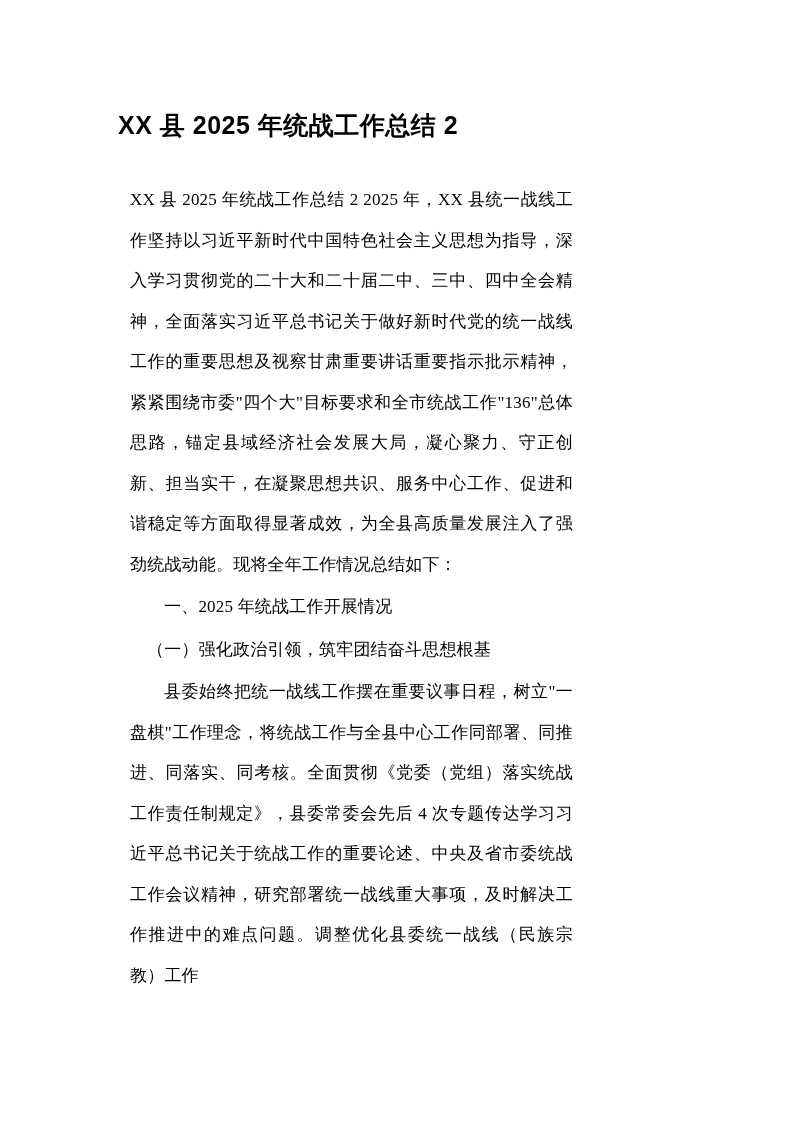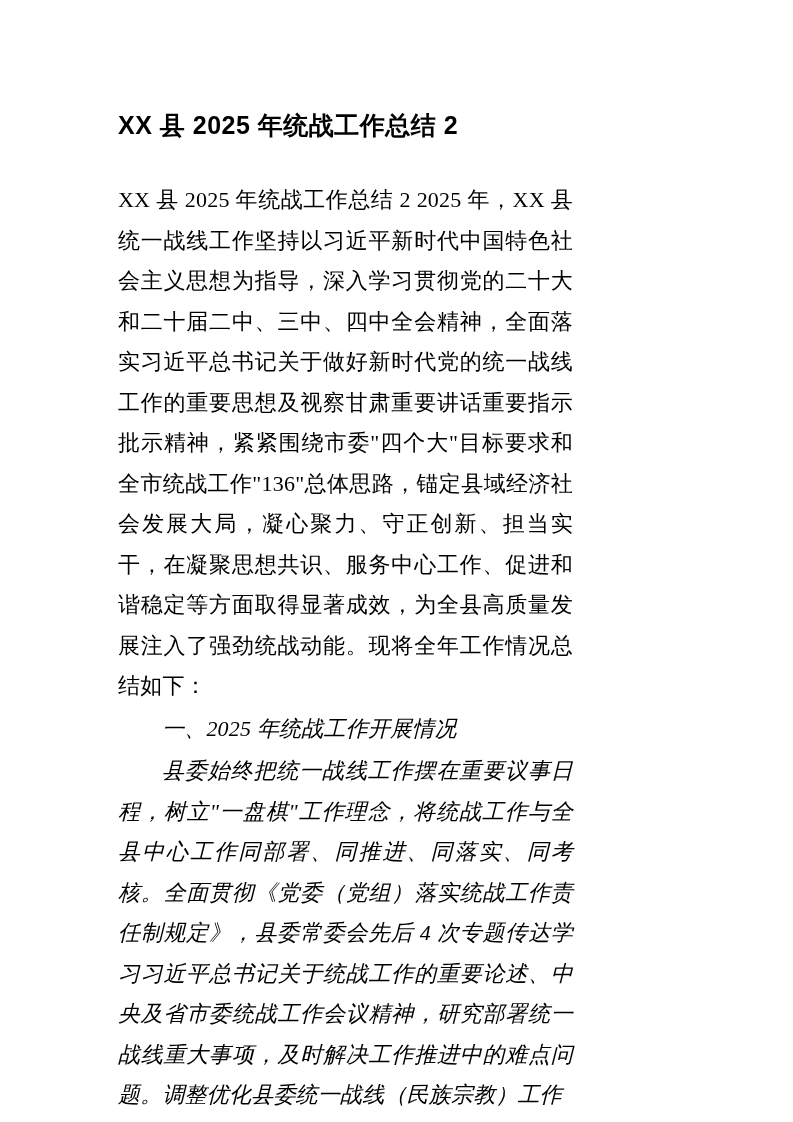--- a/index.html
+++ b/index.html
@@ -24,39 +24,39 @@
   .doc-title {
     font-family: "Liberation Sans", "DejaVu Sans", sans-serif;
     font-weight: bold;
     font-size: 25px;
     line-height: 34px;
     letter-spacing: 0.5px;
     margin: 0 0 38px 0;
     color: #000000;
   }
   .body-text p {
-    margin: 0 0 2px 0;
-    font-size: 22px;
+    margin: 0 0 2px 12px;
+    font-size: 17px;
     line-height: 40.5px;
     text-align: justify;
     text-justify: inter-ideograph;
     letter-spacing: 0.2px;
     color: #000000;
   }
   .indent-2 {
     text-indent: 2em;
-    font-style: italic;
   }
   .indent-1 {
     text-indent: 1em;
   }
 </style>
 </head>
 <body>
 
 <div class="page">
   <h1 class="doc-title">XX 县 2025 年统战工作总结 2</h1>
   <div class="body-text">
     <p>XX 县 2025 年统战工作总结 2     2025 年，XX 县统一战线工作坚持以习近平新时代中国特色社会主义思想为指导，深入学习贯彻党的二十大和二十届二中、三中、四中全会精神，全面落实习近平总书记关于做好新时代党的统一战线工作的重要思想及视察甘肃重要讲话重要指示批示精神，紧紧围绕市委"四个大"目标要求和全市统战工作"136"总体思路，锚定县域经济社会发展大局，凝心聚力、守正创新、担当实干，在凝聚思想共识、服务中心工作、促进和谐稳定等方面取得显著成效，为全县高质量发展注入了强劲统战动能。现将全年工作情况总结如下：</p>
     <p class="indent-2">一、2025 年统战工作开展情况</p>
+    <p class="indent-1">（一）强化政治引领，筑牢团结奋斗思想根基</p>
     <p class="indent-2">县委始终把统一战线工作摆在重要议事日程，树立"一盘棋"工作理念，将统战工作与全县中心工作同部署、同推进、同落实、同考核。全面贯彻《党委（党组）落实统战工作责任制规定》，县委常委会先后 4 次专题传达学习习近平总书记关于统战工作的重要论述、中央及省市委统战工作会议精神，研究部署统一战线重大事项，及时解决工作推进中的难点问题。调整优化县委统一战线（民族宗教）工作</p>
   </div>
 </div>
 
 </body></html>

